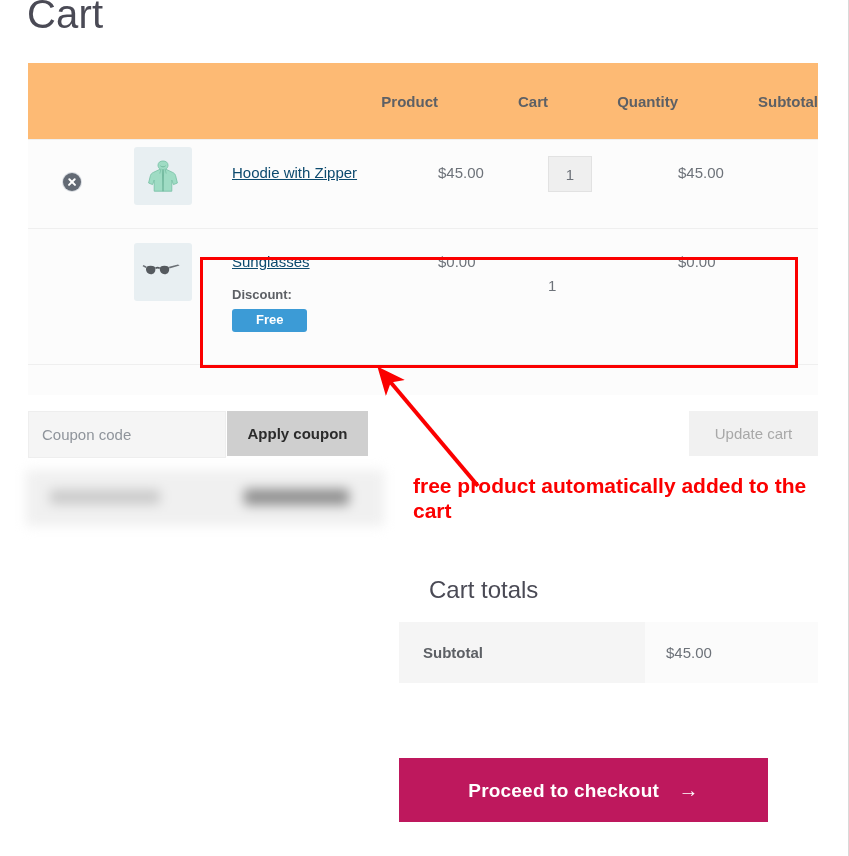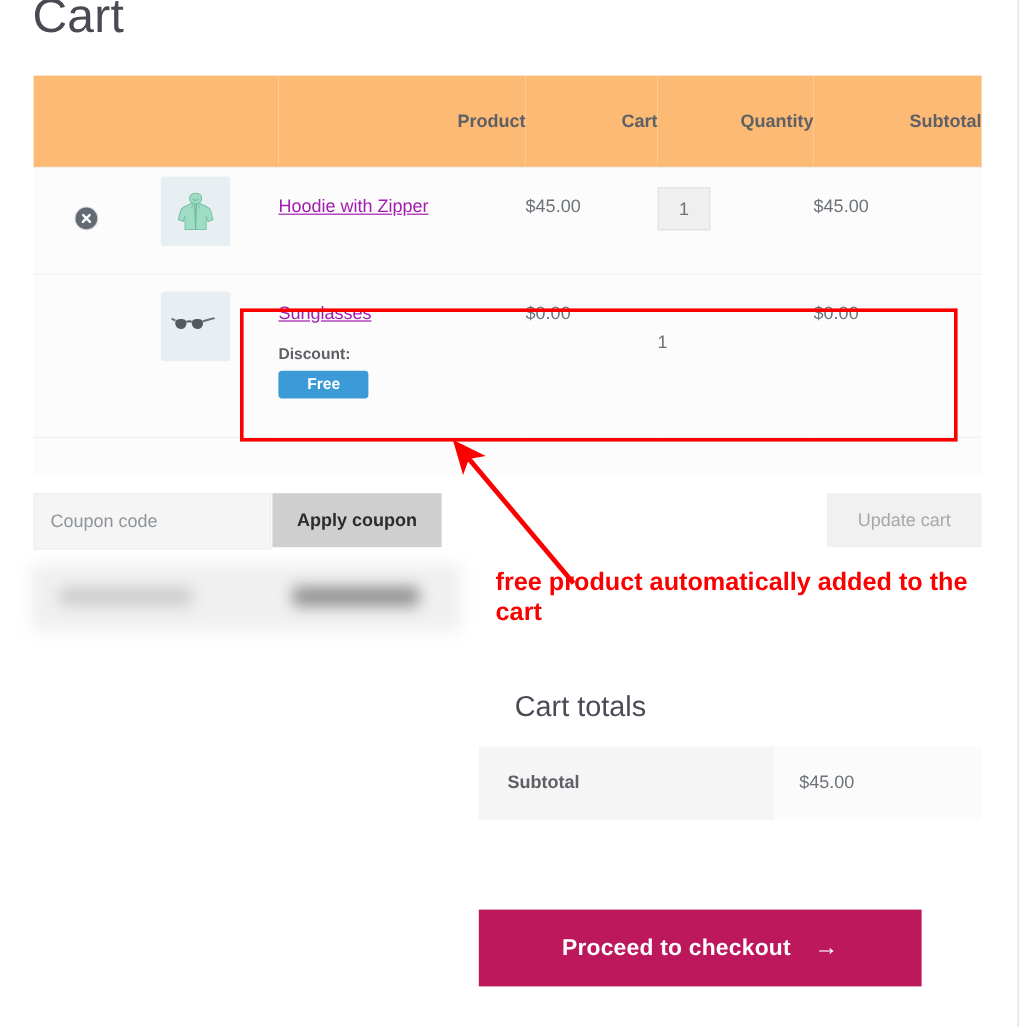--- a/index.html
+++ b/index.html
@@ -100,21 +100,21 @@
     border-radius: 3px;
     margin-left: 24px;
     margin-top: 7px;
     display: flex;
     align-items: center;
     justify-content: center;
   }
   .row-sun .thumb { margin-top: 14px; }
 
   .product-link {
-    color: #a21caf;
+    color: #0c4a6e;
     text-decoration: underline;
     font-size: 15px;
     cursor: pointer;
   }
   .discount-label {
     margin-top: 17px;
     font-size: 13px;
     font-weight: bold;
     color: #5d6065;
   }

